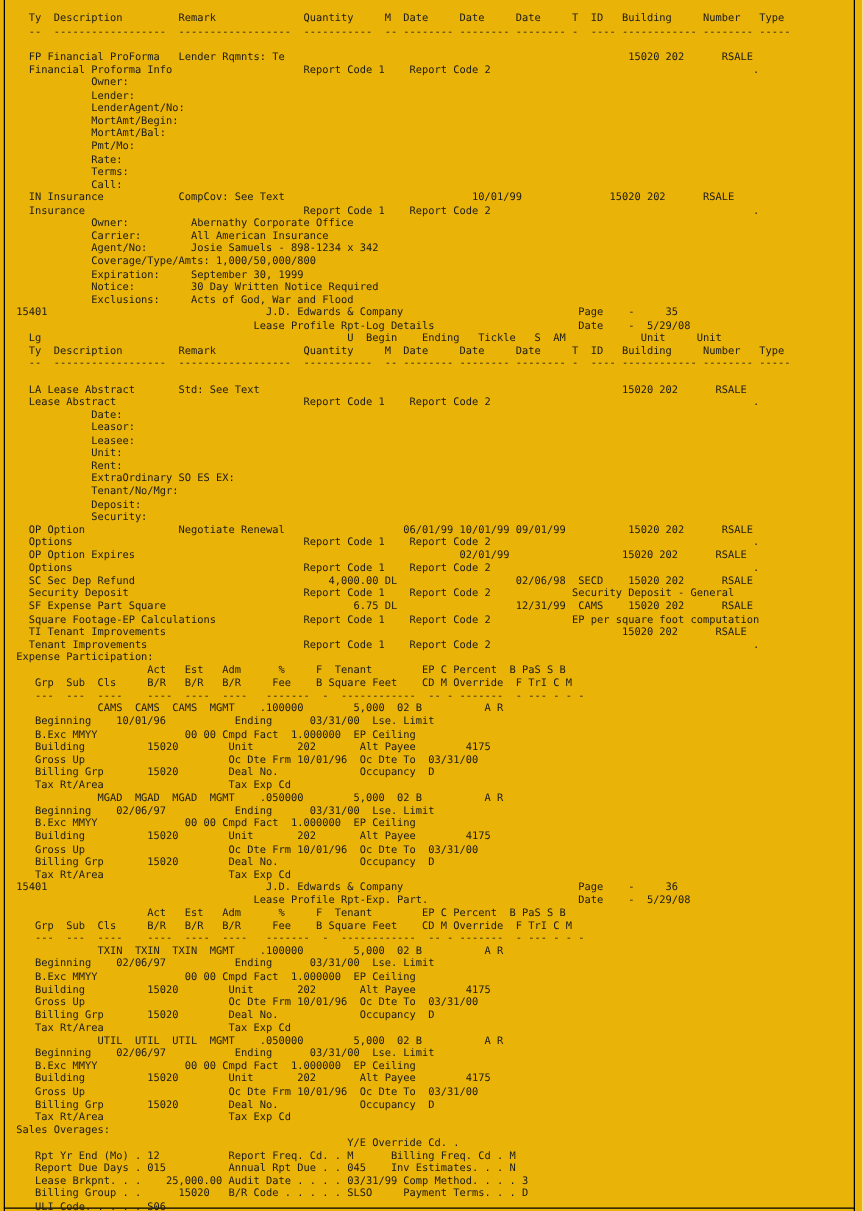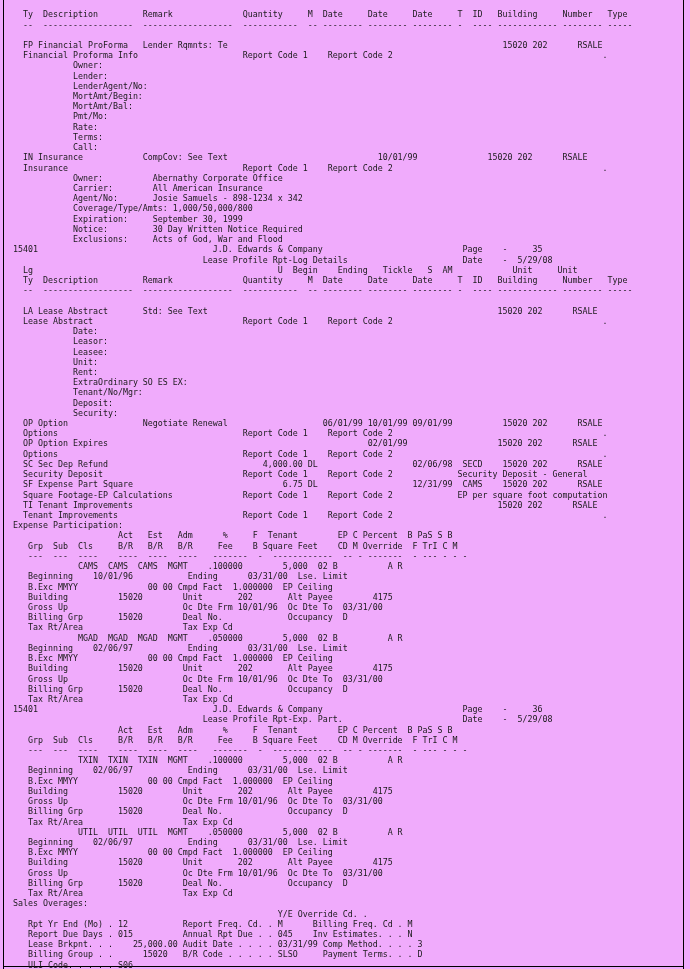--- a/index.html
+++ b/index.html
@@ -52,18 +52,18 @@
   }
   #report .ln {
     display: block;
     height: 10.22px;
     white-space: pre;
   }
 </style>
 </head>
 <body>
 
-<div id="page" style="background: #f0abfc;">
+<div id="page" style="background: #eab308;">
   <div class="rule left" style="background: rgb(0, 0, 0);"></div>
   <div class="rule right" style="background: rgb(0, 0, 0);"></div>
   <div class="rule-bottom" style="background: rgb(0, 0, 0);"></div>
   <pre id="report" style="color: rgb(26, 26, 26);"><span class="ln">   Ty  Description         Remark              Quantity     M  Date     Date     Date     T  ID   Building     Number   Type</span><span class="ln">   --  ------------------  ------------------  -----------  -- -------- -------- -------- -  ---- ------------ -------- -----</span><span class="ln">&nbsp;</span><span class="ln">   FP Financial ProForma   Lender Rqmnts: Te                                                       15020 202      RSALE</span><span class="ln">   Financial Proforma Info                     Report Code 1    Report Code 2                                          .</span><span class="ln">             Owner:</span><span class="ln">             Lender:</span><span class="ln">             LenderAgent/No:</span><span class="ln">             MortAmt/Begin:</span><span class="ln">             MortAmt/Bal:</span><span class="ln">             Pmt/Mo:</span><span class="ln">             Rate:</span><span class="ln">             Terms:</span><span class="ln">             Call:</span><span class="ln">   IN Insurance            CompCov: See Text                              10/01/99              15020 202      RSALE</span><span class="ln">   Insurance                                   Report Code 1    Report Code 2                                          .</span><span class="ln">             Owner:          Abernathy Corporate Office</span><span class="ln">             Carrier:        All American Insurance</span><span class="ln">             Agent/No:       Josie Samuels - 898-1234 x 342</span><span class="ln">             Coverage/Type/Amts: 1,000/50,000/800</span><span class="ln">             Expiration:     September 30, 1999</span><span class="ln">             Notice:         30 Day Written Notice Required</span><span class="ln">             Exclusions:     Acts of God, War and Flood</span><span class="ln"> 15401                                   J.D. Edwards &amp; Company                            Page    -     35</span><span class="ln">                                       Lease Profile Rpt-Log Details                       Date    -  5/29/08</span><span class="ln">   Lg                                                 U  Begin    Ending   Tickle   S  AM            Unit     Unit</span><span class="ln">   Ty  Description         Remark              Quantity     M  Date     Date     Date     T  ID   Building     Number   Type</span><span class="ln">   --  ------------------  ------------------  -----------  -- -------- -------- -------- -  ---- ------------ -------- -----</span><span class="ln">&nbsp;</span><span class="ln">   LA Lease Abstract       Std: See Text                                                          15020 202      RSALE</span><span class="ln">   Lease Abstract                              Report Code 1    Report Code 2                                          .</span><span class="ln">             Date:</span><span class="ln">             Leasor:</span><span class="ln">             Leasee:</span><span class="ln">             Unit:</span><span class="ln">             Rent:</span><span class="ln">             ExtraOrdinary SO ES EX:</span><span class="ln">             Tenant/No/Mgr:</span><span class="ln">             Deposit:</span><span class="ln">             Security:</span><span class="ln">   OP Option               Negotiate Renewal                   06/01/99 10/01/99 09/01/99          15020 202      RSALE</span><span class="ln">   Options                                     Report Code 1    Report Code 2                                          .</span><span class="ln">   OP Option Expires                                                    02/01/99                  15020 202      RSALE</span><span class="ln">   Options                                     Report Code 1    Report Code 2                                          .</span><span class="ln">   SC Sec Dep Refund                               4,000.00 DL                   02/06/98  SECD    15020 202      RSALE</span><span class="ln">   Security Deposit                            Report Code 1    Report Code 2             Security Deposit - General</span><span class="ln">   SF Expense Part Square                              6.75 DL                   12/31/99  CAMS    15020 202      RSALE</span><span class="ln">   Square Footage-EP Calculations              Report Code 1    Report Code 2             EP per square foot computation</span><span class="ln">   TI Tenant Improvements                                                                         15020 202      RSALE</span><span class="ln">   Tenant Improvements                         Report Code 1    Report Code 2                                          .</span><span class="ln"> Expense Participation:</span><span class="ln">                      Act   Est   Adm      %     F  Tenant        EP C Percent  B PaS S B</span><span class="ln">    Grp  Sub  Cls     B/R   B/R   B/R     Fee    B Square Feet    CD M Override  F TrI C M</span><span class="ln">    ---  ---  ----    ----  ----  ----   -------  -  ------------  -- - -------  - --- - - -</span><span class="ln">              CAMS  CAMS  CAMS  MGMT    .100000        5,000  02 B          A R</span><span class="ln">    Beginning    10/01/96           Ending      03/31/00  Lse. Limit</span><span class="ln">    B.Exc MMYY              00 00 Cmpd Fact  1.000000  EP Ceiling</span><span class="ln">    Building          15020        Unit       202       Alt Payee        4175</span><span class="ln">    Gross Up                       Oc Dte Frm 10/01/96  Oc Dte To  03/31/00</span><span class="ln">    Billing Grp       15020        Deal No.             Occupancy  D</span><span class="ln">    Tax Rt/Area                    Tax Exp Cd</span><span class="ln">              MGAD  MGAD  MGAD  MGMT    .050000        5,000  02 B          A R</span><span class="ln">    Beginning    02/06/97           Ending      03/31/00  Lse. Limit</span><span class="ln">    B.Exc MMYY              00 00 Cmpd Fact  1.000000  EP Ceiling</span><span class="ln">    Building          15020        Unit       202       Alt Payee        4175</span><span class="ln">    Gross Up                       Oc Dte Frm 10/01/96  Oc Dte To  03/31/00</span><span class="ln">    Billing Grp       15020        Deal No.             Occupancy  D</span><span class="ln">    Tax Rt/Area                    Tax Exp Cd</span><span class="ln"> 15401                                   J.D. Edwards &amp; Company                            Page    -     36</span><span class="ln">                                       Lease Profile Rpt-Exp. Part.                        Date    -  5/29/08</span><span class="ln">                      Act   Est   Adm      %     F  Tenant        EP C Percent  B PaS S B</span><span class="ln">    Grp  Sub  Cls     B/R   B/R   B/R     Fee    B Square Feet    CD M Override  F TrI C M</span><span class="ln">    ---  ---  ----    ----  ----  ----   -------  -  ------------  -- - -------  - --- - - -</span><span class="ln">              TXIN  TXIN  TXIN  MGMT    .100000        5,000  02 B          A R</span><span class="ln">    Beginning    02/06/97           Ending      03/31/00  Lse. Limit</span><span class="ln">    B.Exc MMYY              00 00 Cmpd Fact  1.000000  EP Ceiling</span><span class="ln">    Building          15020        Unit       202       Alt Payee        4175</span><span class="ln">    Gross Up                       Oc Dte Frm 10/01/96  Oc Dte To  03/31/00</span><span class="ln">    Billing Grp       15020        Deal No.             Occupancy  D</span><span class="ln">    Tax Rt/Area                    Tax Exp Cd</span><span class="ln">              UTIL  UTIL  UTIL  MGMT    .050000        5,000  02 B          A R</span><span class="ln">    Beginning    02/06/97           Ending      03/31/00  Lse. Limit</span><span class="ln">    B.Exc MMYY              00 00 Cmpd Fact  1.000000  EP Ceiling</span><span class="ln">    Building          15020        Unit       202       Alt Payee        4175</span><span class="ln">    Gross Up                       Oc Dte Frm 10/01/96  Oc Dte To  03/31/00</span><span class="ln">    Billing Grp       15020        Deal No.             Occupancy  D</span><span class="ln">    Tax Rt/Area                    Tax Exp Cd</span><span class="ln"> Sales Overages:</span><span class="ln">                                                      Y/E Override Cd. .</span><span class="ln">    Rpt Yr End (Mo) . 12           Report Freq. Cd. . M      Billing Freq. Cd . M</span><span class="ln">    Report Due Days . 015          Annual Rpt Due . . 045    Inv Estimates. . . N</span><span class="ln">    Lease Brkpnt. . .    25,000.00 Audit Date . . . . 03/31/99 Comp Method. . . . 3</span><span class="ln">    Billing Group . .      15020   B/R Code . . . . . SLSO     Payment Terms. . . D</span><span class="ln">    ULI Code. . . . . S06</span></pre>
 </div>
 
 </body></html>

